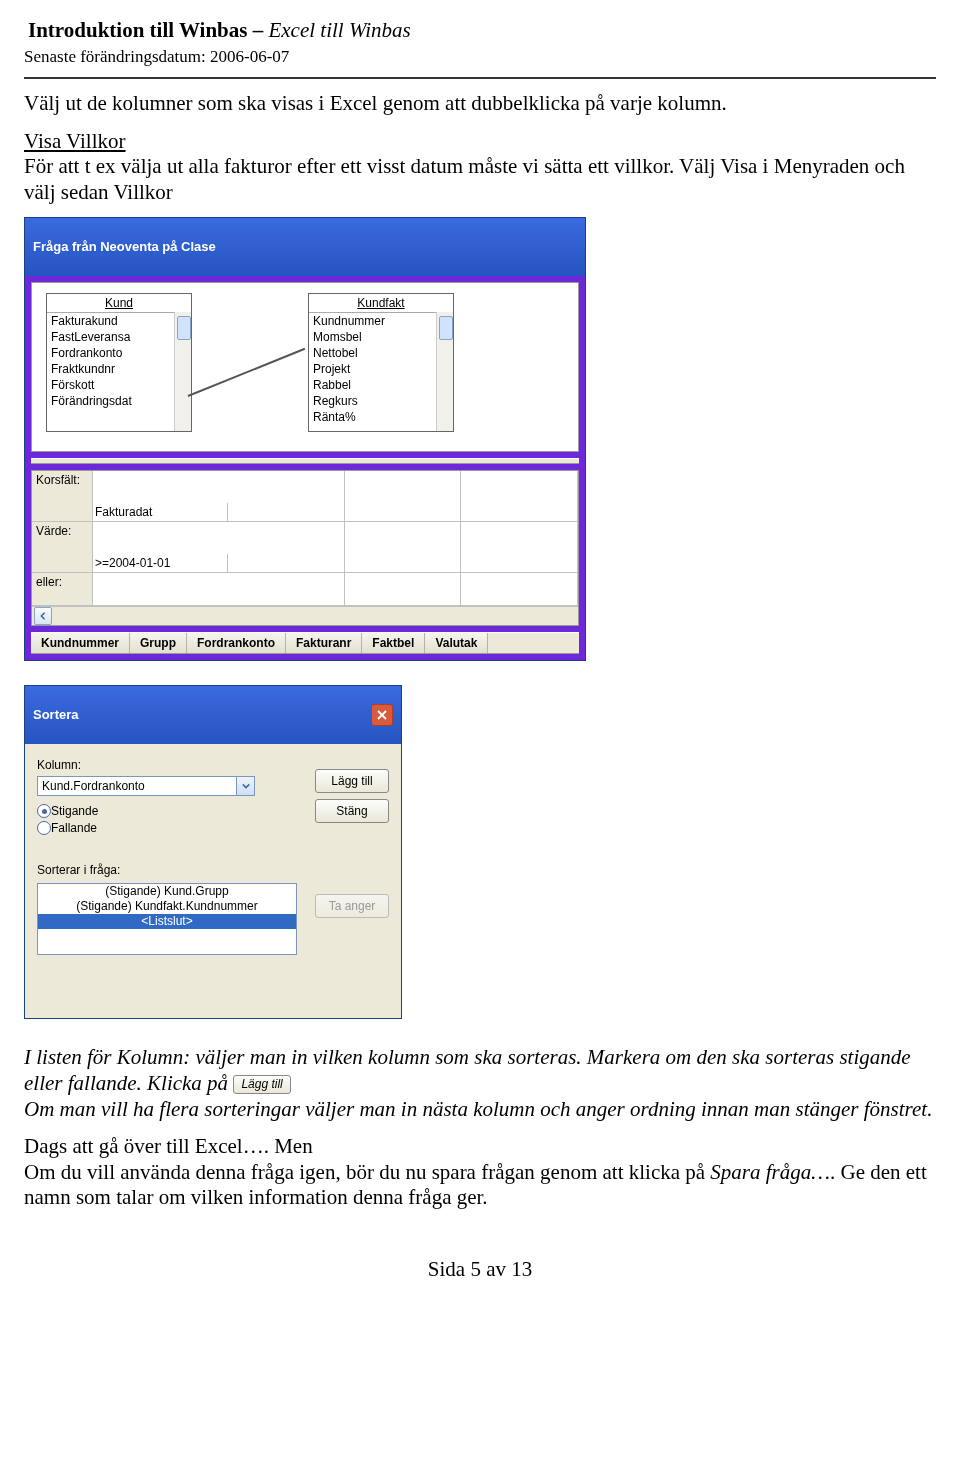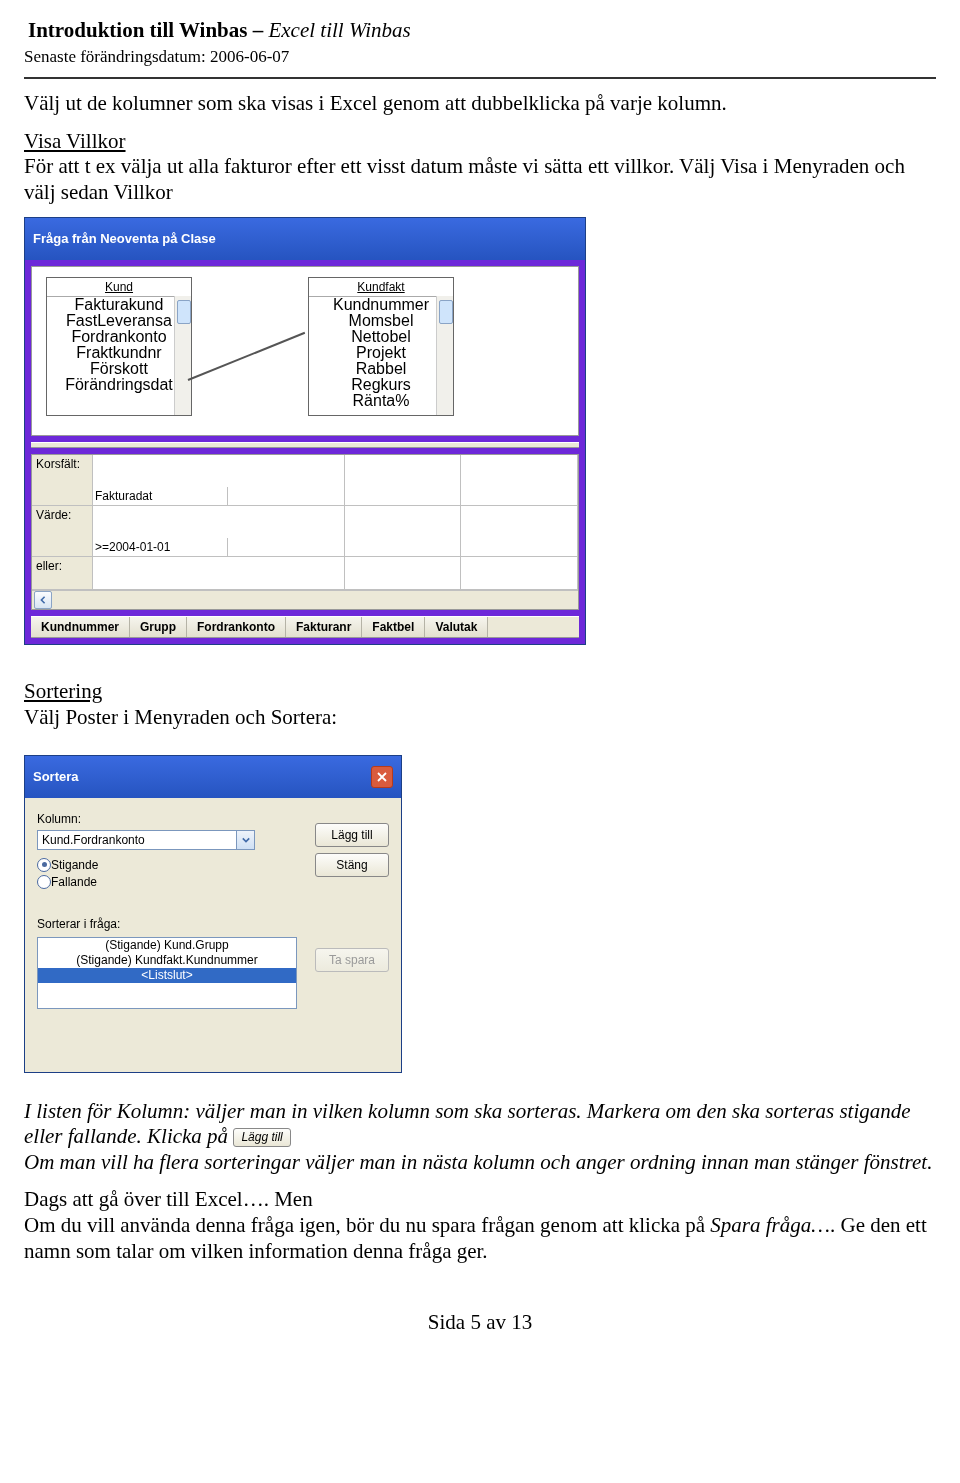--- a/index.html
+++ b/index.html
@@ -71,21 +71,21 @@
     border: 1px solid #1c3f86;
     background: #ece9d8;
     font-family: Tahoma, "Segoe UI", sans-serif;
     font-size: 12px;
   }
   .titlebar {
     background: linear-gradient(#3a6ae0, #2654c0);
     color: #fff;
     height: 26px;
     line-height: 26px;
-    padding: 8px 8px;
+    padding: 16px 8px;
     display: flex;
     align-items: center;
     font-weight: 700;
     font-size: 13px;
   }
   .qbody {
     background: #6d28d9;
     padding: 6px;
   }
   .tablespane {
@@ -114,24 +114,23 @@
   .tbox-list {
     height: 118px;
     overflow: hidden;
     padding: 0;
     margin: 0;
     list-style: none;
     border-top: 1px solid #aaa;
   }
   .tbox-list li {
     padding: 0 4px;
-    font-size: 16px;
+    font-size: 12px;
     line-height: 16px;
     white-space: nowrap;
-    text-align: center;
   }
   .tscroll {
     position: absolute;
     right: 0; top: 18px; bottom: 0;
     width: 16px;
     background: #f1f0eb;
     border-left: 1px solid #ccc;
   }
   .tscroll .th {
     position: absolute;
@@ -412,24 +411,20 @@
         <span>Kundnummer</span>
         <span>Grupp</span>
         <span>Fordrankonto</span>
         <span>Fakturanr</span>
         <span>Faktbel</span>
         <span>Valutak</span>
       </div>
     </div>
   </div>
 
-  <p class="para" style="margin-top:34px;">
-    <span class="u">Sortering</span><br>
-    <span>Välj Poster i Menyraden och Sortera:</span>
-  </p>
 
   <div class="dlg">
     <div class="titlebar">
       <span>Sortera</span>
       <div class="dlgclose">
         <svg viewBox="0 0 10 10">
             <path d="M1 1 L9 9 M9 1 L1 9" stroke="#fff" stroke-width="1.8"></path>
           </svg>
       </div>
     </div>
@@ -450,21 +445,21 @@
           <span class="dot sel"></span>
           <span>Stigande</span>
         </div>
         <div class="radio">
           <span class="dot"></span>
           <span>Fallande</span>
         </div>
       </div>
       <div style="margin-top:28px;">
         <span class="dlabel">Sorterar i fråga:</span>
-        <div class="dbtn disabled" style="top:150px; right:12px;">Ta spara</div>
+        <div class="dbtn disabled" style="top:150px; right:12px;">Ta anger</div>
         <div class="sortlist">
           <div>(Stigande) Kund.Grupp</div>
           <div>(Stigande) Kundfakt.Kundnummer</div>
           <div class="hl">&lt;Listslut&gt;</div>
         </div>
       </div>
     </div>
   </div>
 
   <p class="para" style="margin-top:26px;font-style:italic;">

